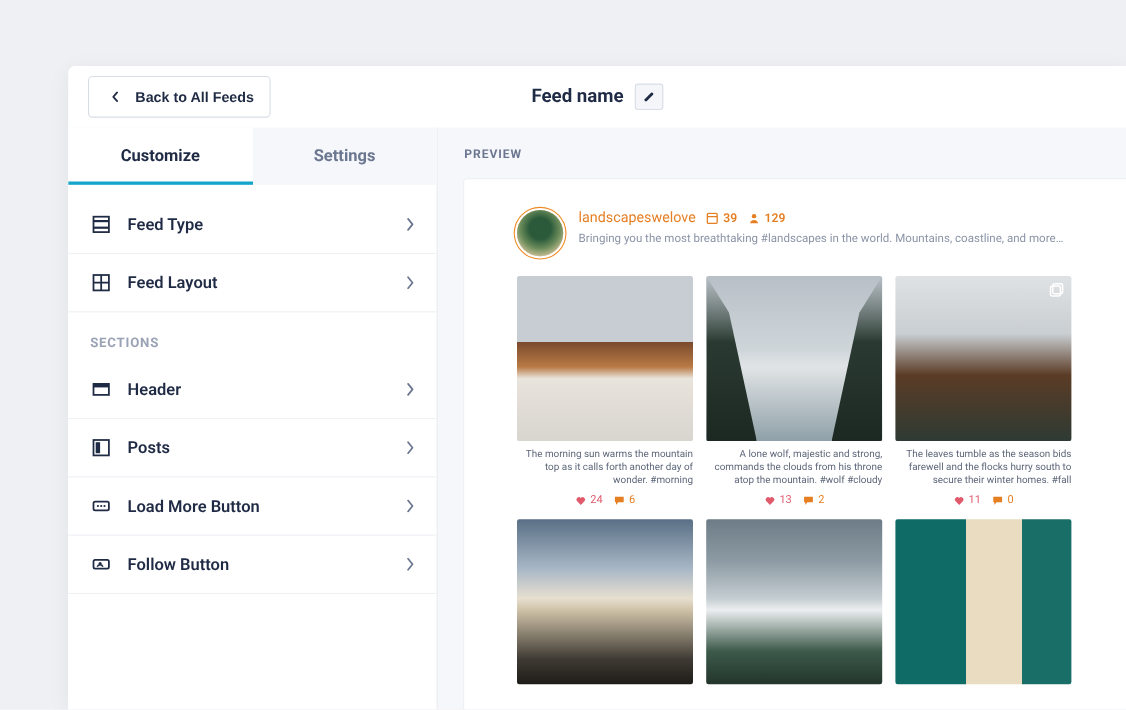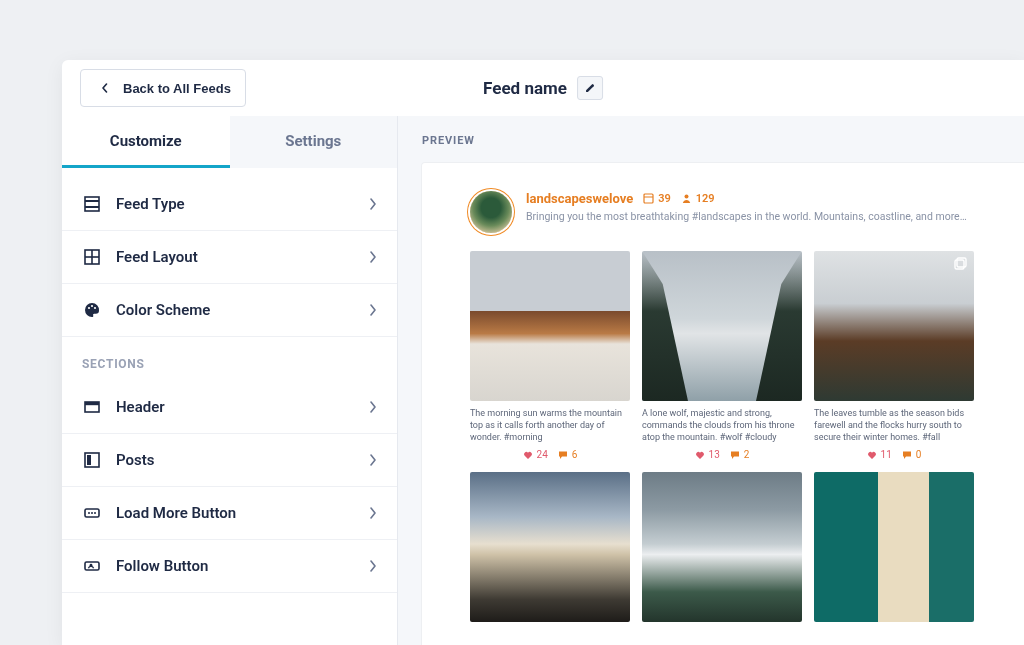--- a/index.html
+++ b/index.html
@@ -171,21 +171,21 @@
     flex-shrink: 0;
   }
   .profile-meta { }
   .profile-line1 {
     display: flex;
     align-items: center;
     gap: 10px;
     color: #e67e22;
     font-size: 13px;
   }
-  .profile-line1 .uname { font-weight: 700; }
+  .profile-line1 .uname { font-weight: 400; }
   .profile-line1 .stat {
     display: inline-flex; align-items: center; gap: 4px;
     font-size: 11px; font-weight: 600;
   }
   .bio {
     margin-top: 4px;
     font-size: 10.5px;
     color: #8a93a6;
   }
   .grid {
@@ -208,21 +208,21 @@
   .thumb .multi-badge {
     position: absolute;
     top: 6px; right: 6px;
     width: 16px; height: 16px;
   }
   .thumb-content { width:100%; height:100%; }
   .caption {
     margin-top: 6px;
     font-size: 9px;
     line-height: 1.35;
-    text-align: left;
+    text-align: right;
     color: #5d6679;
   }
   .stats {
     margin-top: 6px;
     display: flex;
     justify-content: center;
     gap: 10px;
     font-size: 10px;
   }
   .stat-pink { color: #e05a6c; display:inline-flex; align-items:center; gap:4px; }
@@ -298,36 +298,20 @@
                 <line x1="2" y1="9" x2="16" y2="9" stroke="#1f2a44" stroke-width="1.6"></line>
               </svg>
           </span>
           <span class="label">Feed Layout</span>
           <span class="chev">
             <svg width="8" height="12" viewBox="0 0 8 12">
                 <path d="M2 1 L6 6 L2 11" stroke="#6b7690" stroke-width="1.6" fill="none" stroke-linecap="round" stroke-linejoin="round"></path>
               </svg>
           </span>
         </div>
-        <div class="option-row">
-          <span class="icon-slot">
-            <svg width="18" height="18" viewBox="0 0 18 18">
-                <path d="M9 2a7 7 0 1 0 0 14c1.2 0 1.6-.9 1.2-1.6-.4-.7.1-1.6 1-1.6h1.6A3.2 3.2 0 0 0 16 9.6 7 7 0 0 0 9 2Z" fill="#1f2a44"></path>
-                <circle cx="6" cy="7" r="1.1" fill="#fff"></circle>
-                <circle cx="9" cy="5" r="1.1" fill="#fff"></circle>
-                <circle cx="12" cy="7" r="1.1" fill="#fff"></circle>
-              </svg>
-          </span>
-          <span class="label">Color Scheme</span>
-          <span class="chev">
-            <svg width="8" height="12" viewBox="0 0 8 12">
-                <path d="M2 1 L6 6 L2 11" stroke="#6b7690" stroke-width="1.6" fill="none" stroke-linecap="round" stroke-linejoin="round"></path>
-              </svg>
-          </span>
-        </div>
       </div>
 
       <div class="sections-label">SECTIONS</div>
 
       <div class="options" style="padding-top:0">
         <div class="option-row">
           <span class="icon-slot">
             <svg width="18" height="18" viewBox="0 0 18 18">
                 <rect x="2" y="4" width="14" height="10" stroke="#1f2a44" stroke-width="1.6" fill="none"></rect>
                 <rect x="2" y="4" width="14" height="3.2" fill="#1f2a44"></rect>

